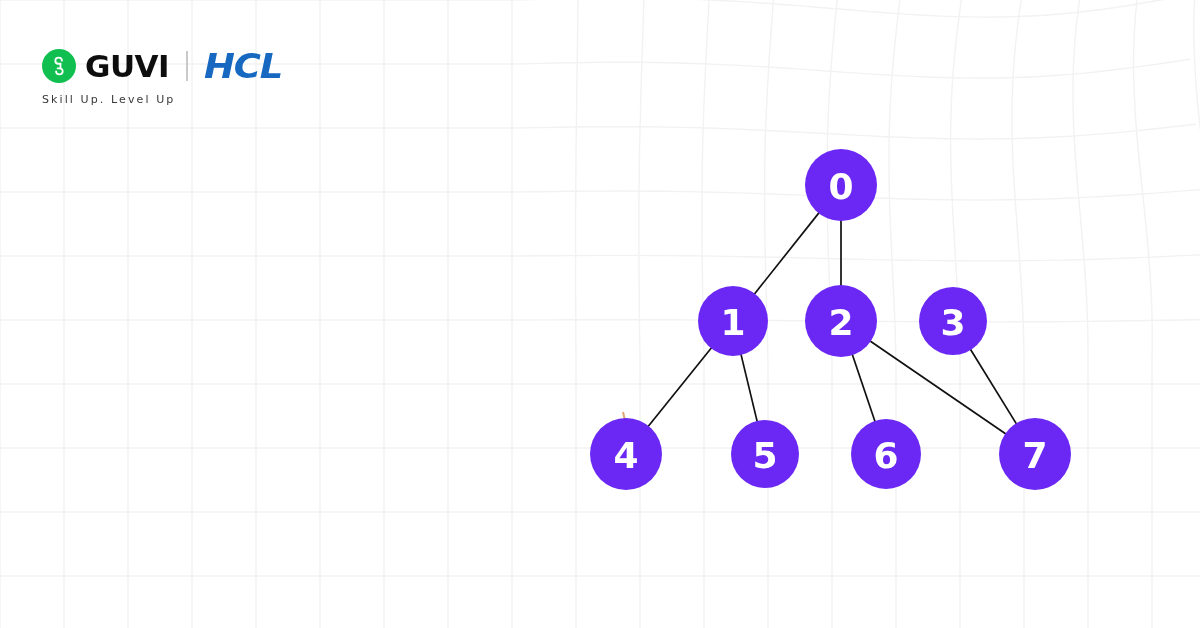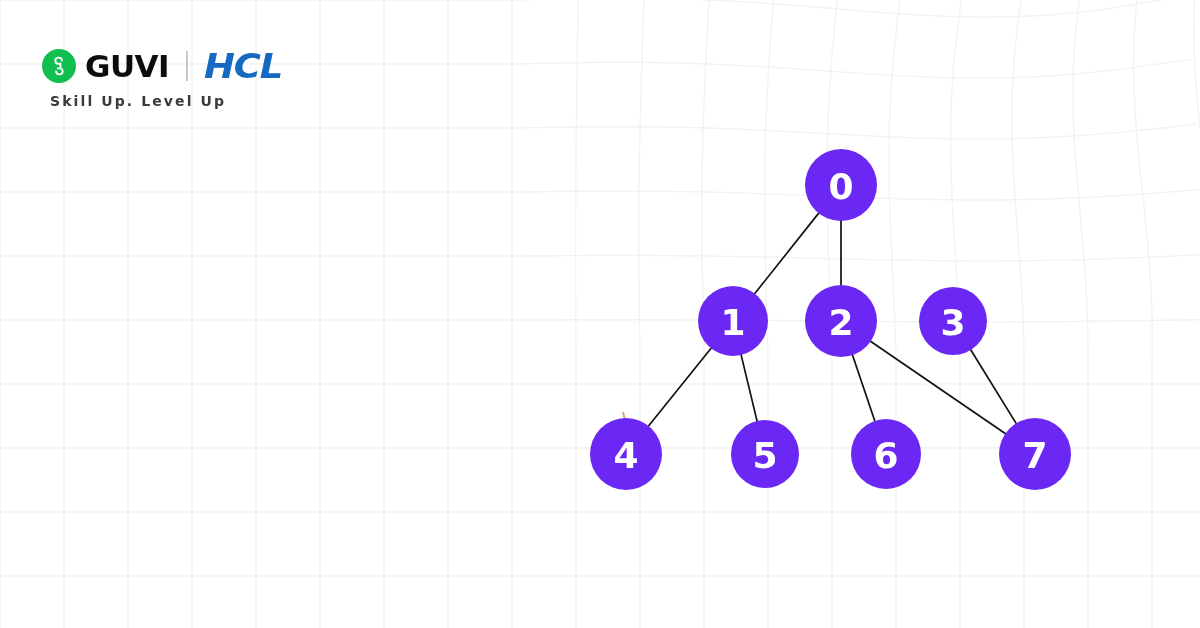--- a/index.html
+++ b/index.html
@@ -76,26 +76,26 @@
     font-weight: bold;
     font-style: italic;
     letter-spacing: -1px;
     color: #1668C1;
     line-height: 1;
     transform: scaleX(1.12);
     transform-origin: left center;
   }
   .tagline {
     font-family: "DejaVu Sans", sans-serif;
-    font-size: 14px;
-    font-weight: bold;
+    font-size: 11px;
+    font-weight: normal;
     letter-spacing: 2.1px;
     color: #3a3a3a;
     margin-top: 7px;
-    margin-left: 8px;
+    margin-left: 0;
   }
 
   
   .page-title {
     position: absolute;
     left: 167px;
     top: 283px;
     font-family: "DejaVu Sans", sans-serif;
     font-size: 44px;
     font-weight: bold;

